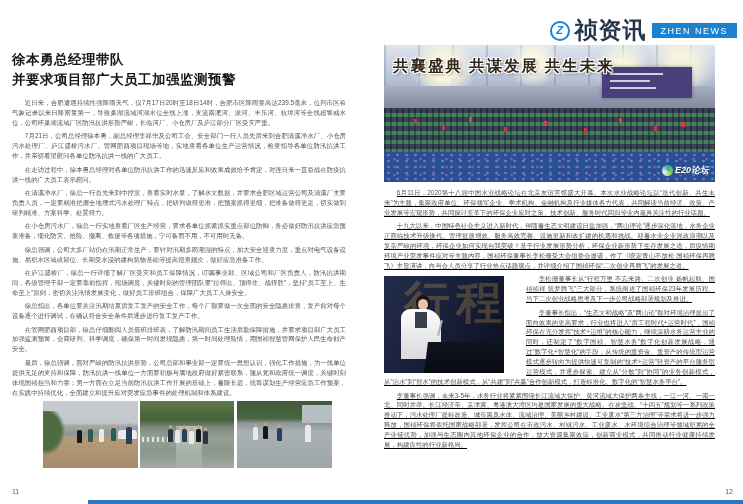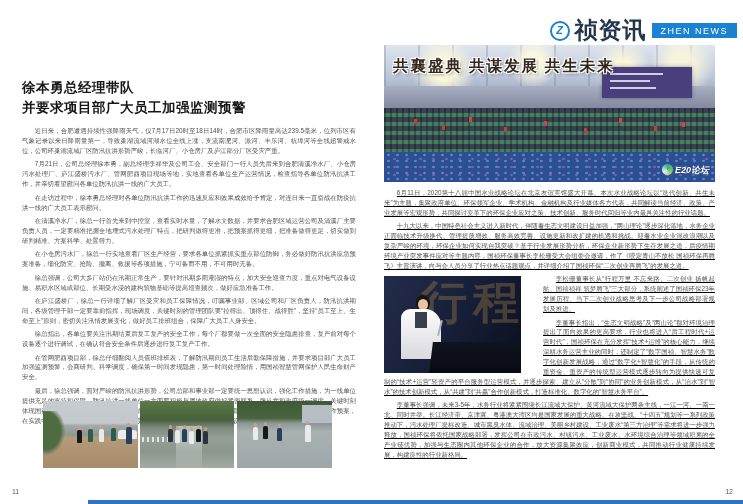--- a/index.html
+++ b/index.html
@@ -10,21 +10,21 @@
   .masthead{position:absolute;top:15px;right:6px;display:flex;align-items:center;gap:5px;}
   .logo-ring{width:16px;height:16px;border:2.5px solid #1b82d2;border-radius:50%;
              display:flex;align-items:center;justify-content:center;
              font-weight:bold;font-style:italic;font-size:11px;color:#1b82d2;line-height:1;}
   .brand{font-family:"Liberation Serif","DejaVu Serif",serif;font-weight:bold;font-size:23px;
          color:#25354a;letter-spacing:1px;}
   .brand-tag{background:#1b82d2;color:#ffffff;font-size:9px;font-weight:normal;
              letter-spacing:1.5px;padding:2.5px 9px;}
 
   
-  .page-left{position:absolute;left:22px;top:50px;width:334px;margin-top:28px;}
+  .page-left{position:absolute;left:12px;top:50px;width:334px;}
   .page-left h1{margin:0 0 9px 0;font-family:"Liberation Serif","DejaVu Serif",serif;
                 font-weight:bold;font-size:13.5px;line-height:1.45;color:#161616;letter-spacing:.5px;}
   .bodytext{width:100%;overflow:hidden;}
   .page-left .bodytext{height:300px;}
   .bodytext p{margin:0 0 3.5px 0;font-size:6.4px;line-height:1.55;color:#525252;
               text-align:justify;text-indent:2em;}
 
   
   .photo{position:absolute;top:401px;height:67px;overflow:hidden;}
   .photo-a{left:43px;width:95px;
@@ -83,29 +83,29 @@
   .h-reds{position:absolute;left:30px;top:74px;width:3px;height:5px;background:#c23a3a;
     box-shadow:28px 6px #c23a3a,55px -2px #d04545,90px 8px #c23a3a,130px 2px #d04545,
                170px 9px #c23a3a,205px -1px #d04545,240px 7px #c23a3a,268px 3px #d04545;}
   .hero-title{position:absolute;left:9px;top:11px;
     font-family:"Liberation Serif","DejaVu Serif",serif;font-weight:bold;font-size:15.5px;
     letter-spacing:2px;color:#33261a;
     text-shadow:-1px -1px 0 #fff,1px -1px 0 #fff,-1px 1px 0 #fff,1px 1px 0 #fff,2px 2px 3px rgba(0,0,0,.35);}
   .hero-sub{position:absolute;left:9px;top:38px;font-weight:bold;font-size:8.6px;
     letter-spacing:.5px;color:#eef0f6;
     text-shadow:1px 1px 0 #1c2b50,0 0 3px #1c2b50;}
-  .e20{position:absolute;right:6px;bottom:5px;display:flex;align-items:flex-start;gap:2px;}
+  .e20{position:absolute;right:6px;bottom:5px;display:flex;align-items:center;gap:2px;}
   .e20-swirl{width:11px;height:11px;border-radius:50%;
     background:conic-gradient(#2bb5a0,#8fd44a,#ffffff,#2bb5a0);opacity:.9;}
   .e20-text{color:#ffffff;font-weight:bold;font-style:italic;font-size:9px;
     text-shadow:0 0 2px rgba(0,40,40,.5);}
 
   .page-right .bodytext{margin-top:6px;height:282px;}
 
-  .speaker{float:left;width:137px;height:97px;margin:2px 22px 2px 0;position:relative;overflow:hidden;
+  .speaker{float:left;width:120px;height:97px;margin:2px 22px 2px 0;position:relative;overflow:hidden;
     background:linear-gradient(120deg,#232c4a 0%,#161d36 55%,#0b0f1d 100%);}
   .sp-backdrop{position:absolute;right:-4px;top:4px;
     font-family:"Liberation Serif","DejaVu Serif",serif;font-weight:bold;font-size:46px;
     letter-spacing:6px;color:rgba(195,155,75,.30);line-height:1;}
   .sp-hair{position:absolute;left:32px;top:19px;width:14px;height:15px;border-radius:50% 50% 45% 45%;
     background:#1c1410;}
   .sp-head{position:absolute;left:34px;top:23px;width:10px;height:11px;border-radius:50%;
     background:#e9c3a6;}
   .sp-body{position:absolute;left:17px;top:33px;width:40px;height:50px;
     border-radius:9px 16px 0 0;background:linear-gradient(180deg,#fdfdfd,#d9d9de);}

